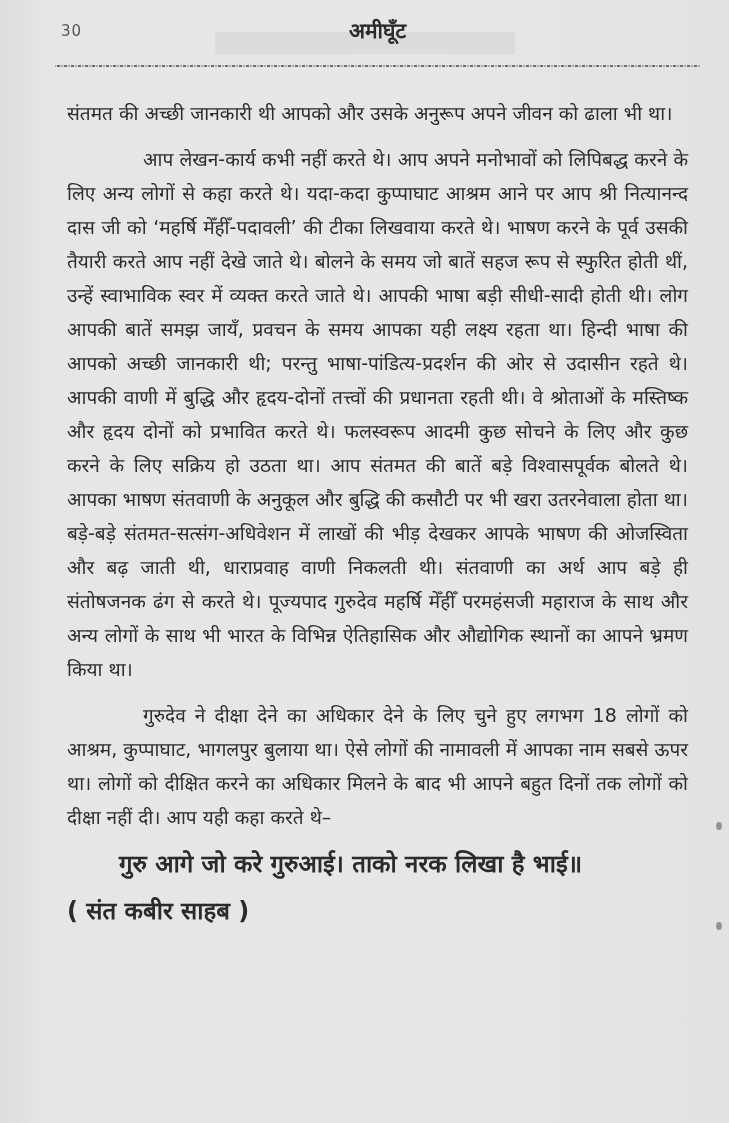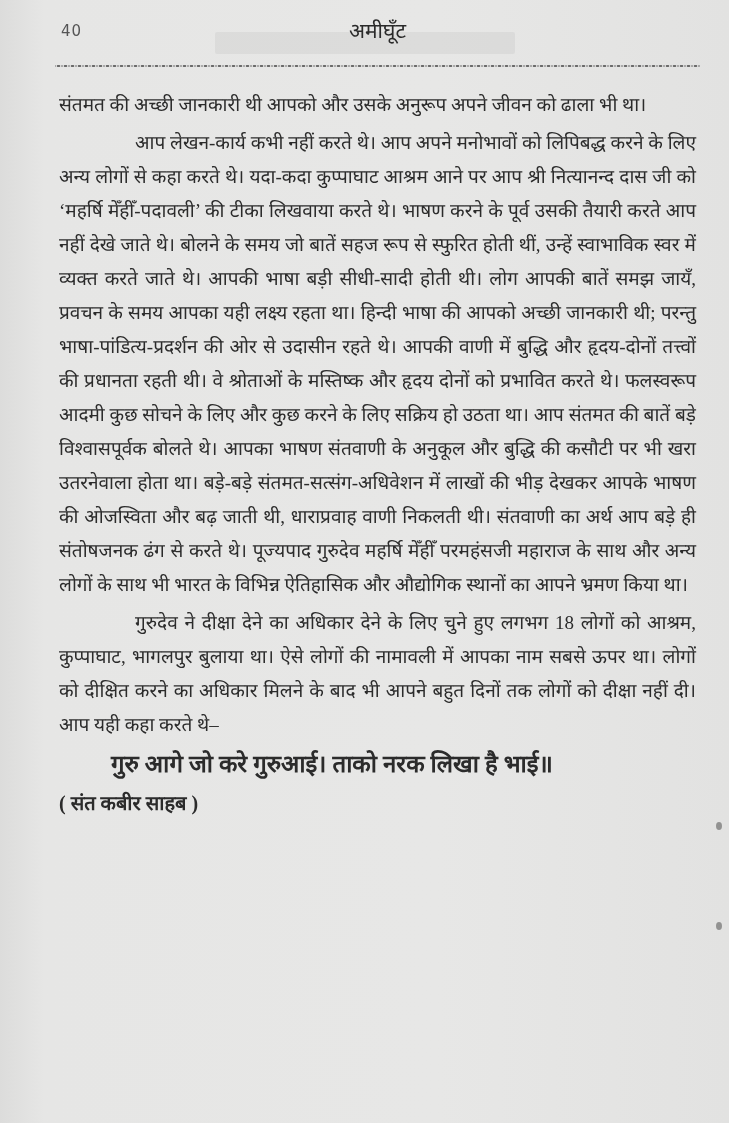--- a/index.html
+++ b/index.html
@@ -40,21 +40,21 @@
       font-size: 15px;
       color: #555;
       letter-spacing: 1px;
     }
     .running-title {
       position: absolute;
       left: 0; right: 0;
       top: 0;
       text-align: center;
       font-size: 21px;
-      font-weight: normal;
+      font-weight: bold;
       color: #2a2a2a;
     }
     .ornament {
       position: absolute;
       left: 55px; top: 62px;
       width: 645px; height: 8px;
       background-image:
         radial-gradient(circle, #555 1.1px, transparent 1.4px),
         radial-gradient(circle, #777 0.9px, transparent 1.2px);
       background-size: 7px 8px, 7px 8px;
@@ -64,57 +64,56 @@
     .body-text {
       position: absolute;
       left: 55px; top: 84px;
       width: 645px;
       font-size: 19px;
       line-height: 34px;
       text-align: justify;
       text-align-last: left;
     }
     .body-text p {
-      margin: 4px;
-      font-family: Liberation Serif, serif;
+      margin: 12px;
     }
     .indent {
       text-indent: 76px;
     }
     .verse {
       margin: 0;
       padding-left: 52px;
       font-size: 24px;
       font-weight: bold;
       line-height: 36px;
       text-align: left;
     }
     .attribution {
       margin: 0;
       text-align: right;
-      font-size: 20px;
+      font-size: 24px;
       font-weight: bold;
       line-height: 34px;
       padding-right: 10px;
     }
     .edge-mark {
       position: absolute;
       width: 6px; height: 8px;
       border-radius: 50%;
       background: rgba(80,80,80,0.55);
     }
   </style>
 </head>
 <body>
 
 <div class="page">
   <div class="bleed"></div>
 
   <div class="header">
-    <span class="page-number">40</span>
+    <span class="page-number">30</span>
     <div class="running-title">अमीघूँट</div>
   </div>
 
   <div class="ornament"></div>
 
   <div class="body-text">
     <p>संतमत की अच्छी जानकारी थी आपको और उसके अनुरूप अपने जीवन को ढाला भी था।</p>
     <p class="indent">आप लेखन-कार्य कभी नहीं करते थे। आप अपने मनोभावों को लिपिबद्ध करने के लिए अन्य लोगों से कहा करते थे। यदा-कदा कुप्पाघाट आश्रम आने पर आप श्री नित्यानन्द दास जी को ‘महर्षि मेँहीँ-पदावली’ की टीका लिखवाया करते थे। भाषण करने के पूर्व उसकी तैयारी करते आप नहीं देखे जाते थे। बोलने के समय जो बातें सहज रूप से स्फुरित होती थीं, उन्हें स्वाभाविक स्वर में व्यक्त करते जाते थे। आपकी भाषा बड़ी सीधी-सादी होती थी। लोग आपकी बातें समझ जायँ, प्रवचन के समय आपका यही लक्ष्य रहता था। हिन्दी भाषा की आपको अच्छी जानकारी थी; परन्तु भाषा-पांडित्य-प्रदर्शन की ओर से उदासीन रहते थे। आपकी वाणी में बुद्धि और हृदय-दोनों तत्त्वों की प्रधानता रहती थी। वे श्रोताओं के मस्तिष्क और हृदय दोनों को प्रभावित करते थे। फलस्वरूप आदमी कुछ सोचने के लिए और कुछ करने के लिए सक्रिय हो उठता था। आप संतमत की बातें बड़े विश्वासपूर्वक बोलते थे। आपका भाषण संतवाणी के अनुकूल और बुद्धि की कसौटी पर भी खरा उतरनेवाला होता था। बड़े-बड़े संतमत-सत्संग-अधिवेशन में लाखों की भीड़ देखकर आपके भाषण की ओजस्विता और बढ़ जाती थी, धाराप्रवाह वाणी निकलती थी। संतवाणी का अर्थ आप बड़े ही संतोषजनक ढंग से करते थे। पूज्यपाद गुरुदेव महर्षि मेँहीँ परमहंसजी महाराज के साथ और अन्य लोगों के साथ भी भारत के विभिन्न ऐतिहासिक और औद्योगिक स्थानों का आपने भ्रमण किया था।</p>
     <p class="indent">गुरुदेव ने दीक्षा देने का अधिकार देने के लिए चुने हुए लगभग 18 लोगों को आश्रम, कुप्पाघाट, भागलपुर बुलाया था। ऐसे लोगों की नामावली में आपका नाम सबसे ऊपर था। लोगों को दीक्षित करने का अधिकार मिलने के बाद भी आपने बहुत दिनों तक लोगों को दीक्षा नहीं दी। आप यही कहा करते थे–</p>
     <p class="verse">गुरु आगे जो करे गुरुआई। ताको नरक लिखा है भाई॥</p>

